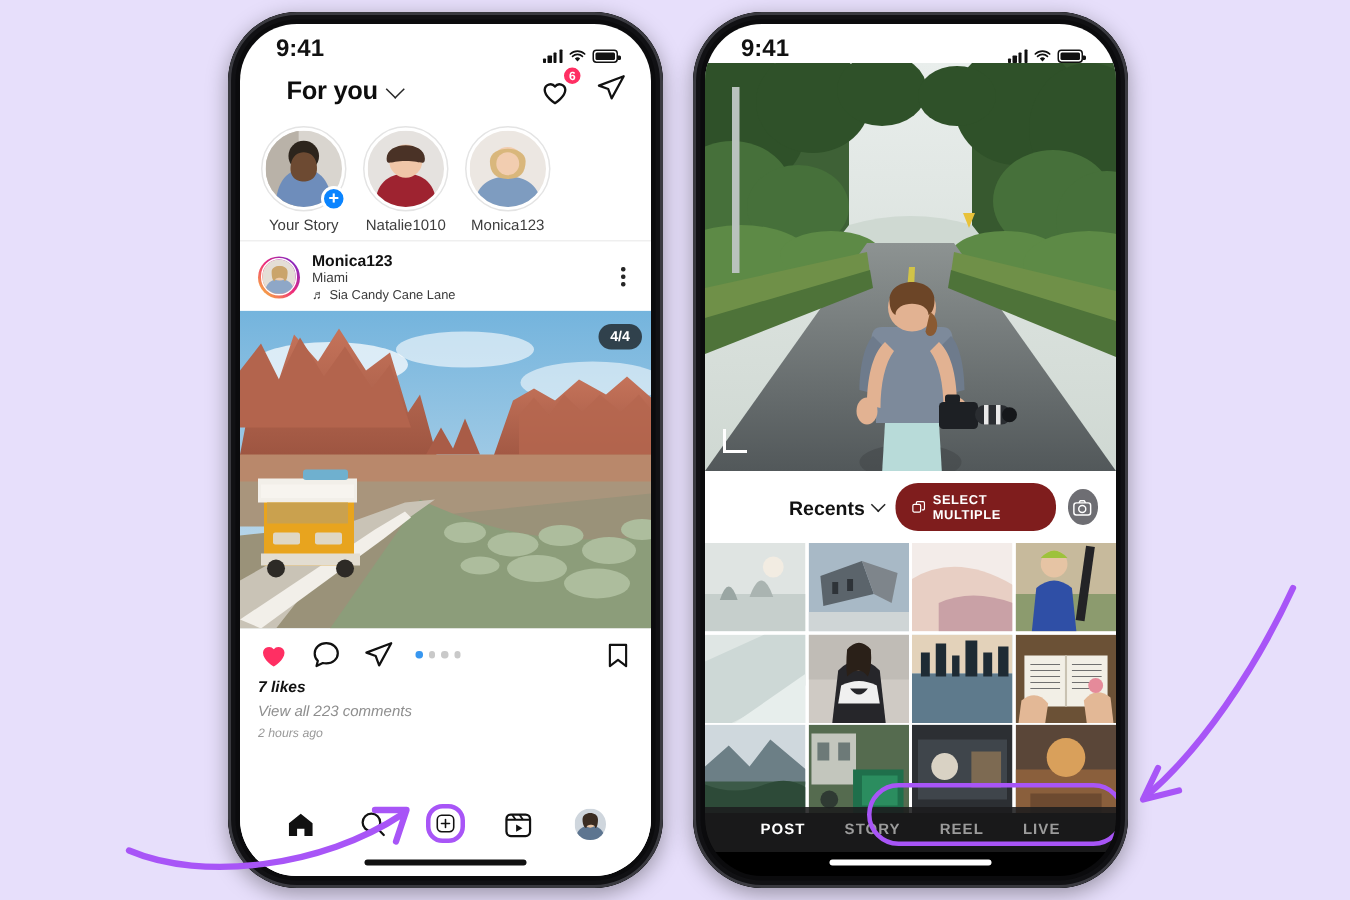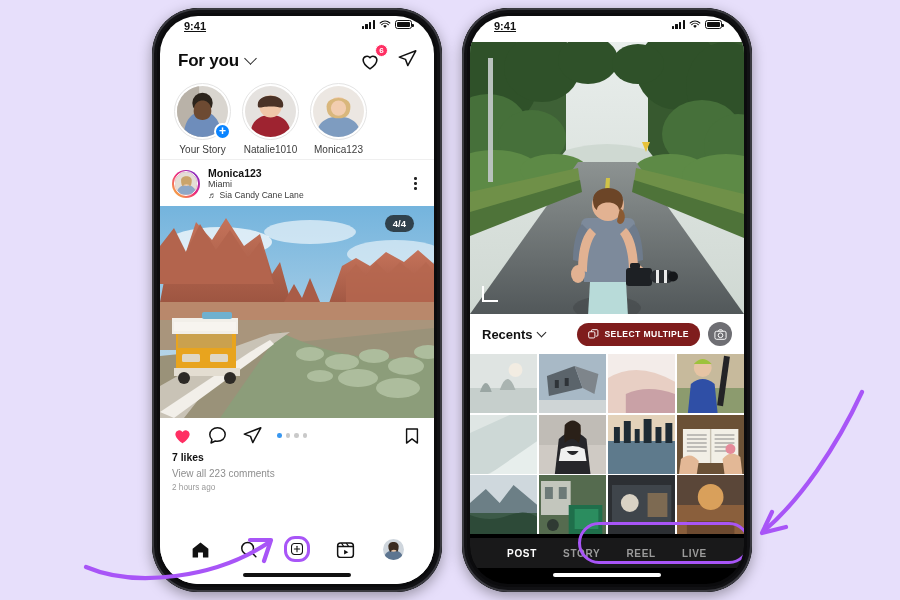--- a/index.html
+++ b/index.html
@@ -31,39 +31,39 @@
   .screen {
     position: absolute;
     left: 8px; top: 8px; right: 8px; bottom: 8px;
     background: #fff;
     border-radius: 38px;
     overflow: hidden;
   }
 
   
   .statusbar {
-    height: 26px; display:flex; align-items:flex-start;
+    height: 26px; display:flex; align-items:flex-end;
     justify-content: space-between;
     padding: 4px 22px 0 24px;
-    font-size: 11px; font-weight: bold; color:#111;text-decoration:underline;
+    font-size: 16px; font-weight: bold; color:#111;
   }
   .sb-right { display:flex; align-items:center; gap:4px; }
   .bars { display:flex; align-items:flex-end; gap:1.3px; height:9px; }
   .bars i { display:block; width:2.4px; background:#111; border-radius:.5px;}
   .bars i:nth-child(1){height:3px}.bars i:nth-child(2){height:5px}
   .bars i:nth-child(3){height:7px}.bars i:nth-child(4){height:9px}
   .wifi { width:12px; height:9px; position:relative; }
   .batt { width:17px;height:9px;border:1.3px solid #111;border-radius:2.6px;position:relative;}
   .batt::before{content:"";position:absolute;inset:1.2px;background:#111;border-radius:1px;}
   .batt::after{content:"";position:absolute;right:-3px;top:2.6px;width:1.6px;height:3.6px;background:#111;border-radius:0 1px 1px 0;}
 
   
   .feed-header{
     display:flex;align-items:center;justify-content:space-between;
-    padding: 6px 16px 8px 18px;
+    padding: 6px 16px 8px 31px;
   }
   .foryou{display:flex;align-items:center;gap:7px;}
   .foryou .txt{font-size:17px;font-weight:bold;color:#0d0d0d;letter-spacing:-.2px;}
   .chev{width:9px;height:9px;border-right:1.8px solid #262626;border-bottom:1.8px solid #262626;transform:rotate(45deg);margin-top:-4px;}
   .hdr-icons{display:flex;align-items:center;gap:16px;}
   .heart-wrap{position:relative;width:22px;height:22px;}
   .badge{
     position:absolute;right:-7px;top:-6px;background:#ff2f63;color:#fff;
     font-size:8px;font-weight:bold;border-radius:9px;min-width:13px;height:13px;
     display:flex;align-items:center;justify-content:center;padding:0 3px;
@@ -91,31 +91,31 @@
   .post-av > div{width:100%;height:100%;border-radius:50%;overflow:hidden;border:1.4px solid #fff;}
   .post-meta{flex:1;min-width:0;line-height:1.18;}
   .post-meta .u{font-size:10.5px;font-weight:bold;color:#111;}
   .post-meta .loc{font-size:9px;color:#3b3b3b;}
   .post-meta .mus{font-size:8.6px;color:#3b3b3b;display:flex;align-items:center;gap:3px;}
   .dots{display:flex;flex-direction:column;gap:2.3px;padding:0 5px;}
   .dots i{width:2.6px;height:2.6px;border-radius:50%;background:#262626;display:block;}
 
   .post-img{position:relative;width:100%;height:212px;overflow:hidden;}
   .counter{
-    position:absolute;top:9px;right:20px;background:rgba(20,20,20,.72);color:#fff;
+    position:absolute;top:9px;right:6px;background:rgba(20,20,20,.72);color:#fff;
     font-size:9.5px;font-weight:bold;border-radius:11px;padding:3px 8px;
   }
 
   .actions{display:flex;align-items:center;padding:7px 12px 3px 12px;gap:14px;}
   .actions .sp{flex:1;}
   .pager{display:flex;gap:4px;align-items:center;}
   .pager i{width:4.6px;height:4.6px;border-radius:50%;background:#c9c9c9;display:block;}
   .pager i.on{background:#3897f0;}
 
-  .caption{padding:2px 0 0 12px;line-height:1.32;}
+  .caption{padding:2px 0 0 12px;line-height:1.32;font-style:italic;}
   .likes{font-size:10.4px;font-weight:bold;color:#111;margin-bottom:1px;}
   .cap-txt{font-size:10.2px;color:#1a1a1a;}
   .cap-txt b{font-weight:bold;}
   .cap-txt .tag{color:#4a7fb5;}
   .viewall{font-size:10px;color:#8e8e8e;margin-top:2px;}
   .ago{font-size:8.2px;color:#9a9a9a;margin-top:3px;}
 
   
   .tabbar{
     position:absolute;left:0;right:0;bottom:0;height:56px;background:#fff;
@@ -141,21 +141,21 @@
 
   .preview{position:relative;width:100%;height:272px;overflow:hidden;background:#2b3a2c;}
   .expand{position:absolute;left:12px;bottom:12px;width:16px;height:16px;}
   .expand::before,.expand::after{content:"";position:absolute;background:#fff;}
   .expand::before{left:0;top:0;width:2px;height:16px;}
   .expand::after{left:0;bottom:0;width:16px;height:2px;}
 
   .recents{
     display:flex;align-items:center;gap:8px;padding:8px 12px;background:#fff;
   }
-  .recents .rl{display:flex;align-items:center;gap:5px;flex:1;}
+  .recents .rl{display:flex;align-items:center;gap:5px;flex:1;margin-left:44px;}
   .recents .rl span{font-size:13px;font-weight:bold;color:#111;}
   .chev-sm{width:7px;height:7px;border-right:1.6px solid #262626;border-bottom:1.6px solid #262626;transform:rotate(45deg);margin-top:-3px;}
   .selmul{
     background:#7f1d1d;color:#fff;font-size:8.6px;font-weight:bold;letter-spacing:.4px;
     border-radius:15px;padding:6px 11px;display:flex;align-items:center;gap:5px;
   }
   .cam{
     width:24px;height:24px;border-radius:50%;background:#6e6e73;display:flex;
     align-items:center;justify-content:center;
   }

